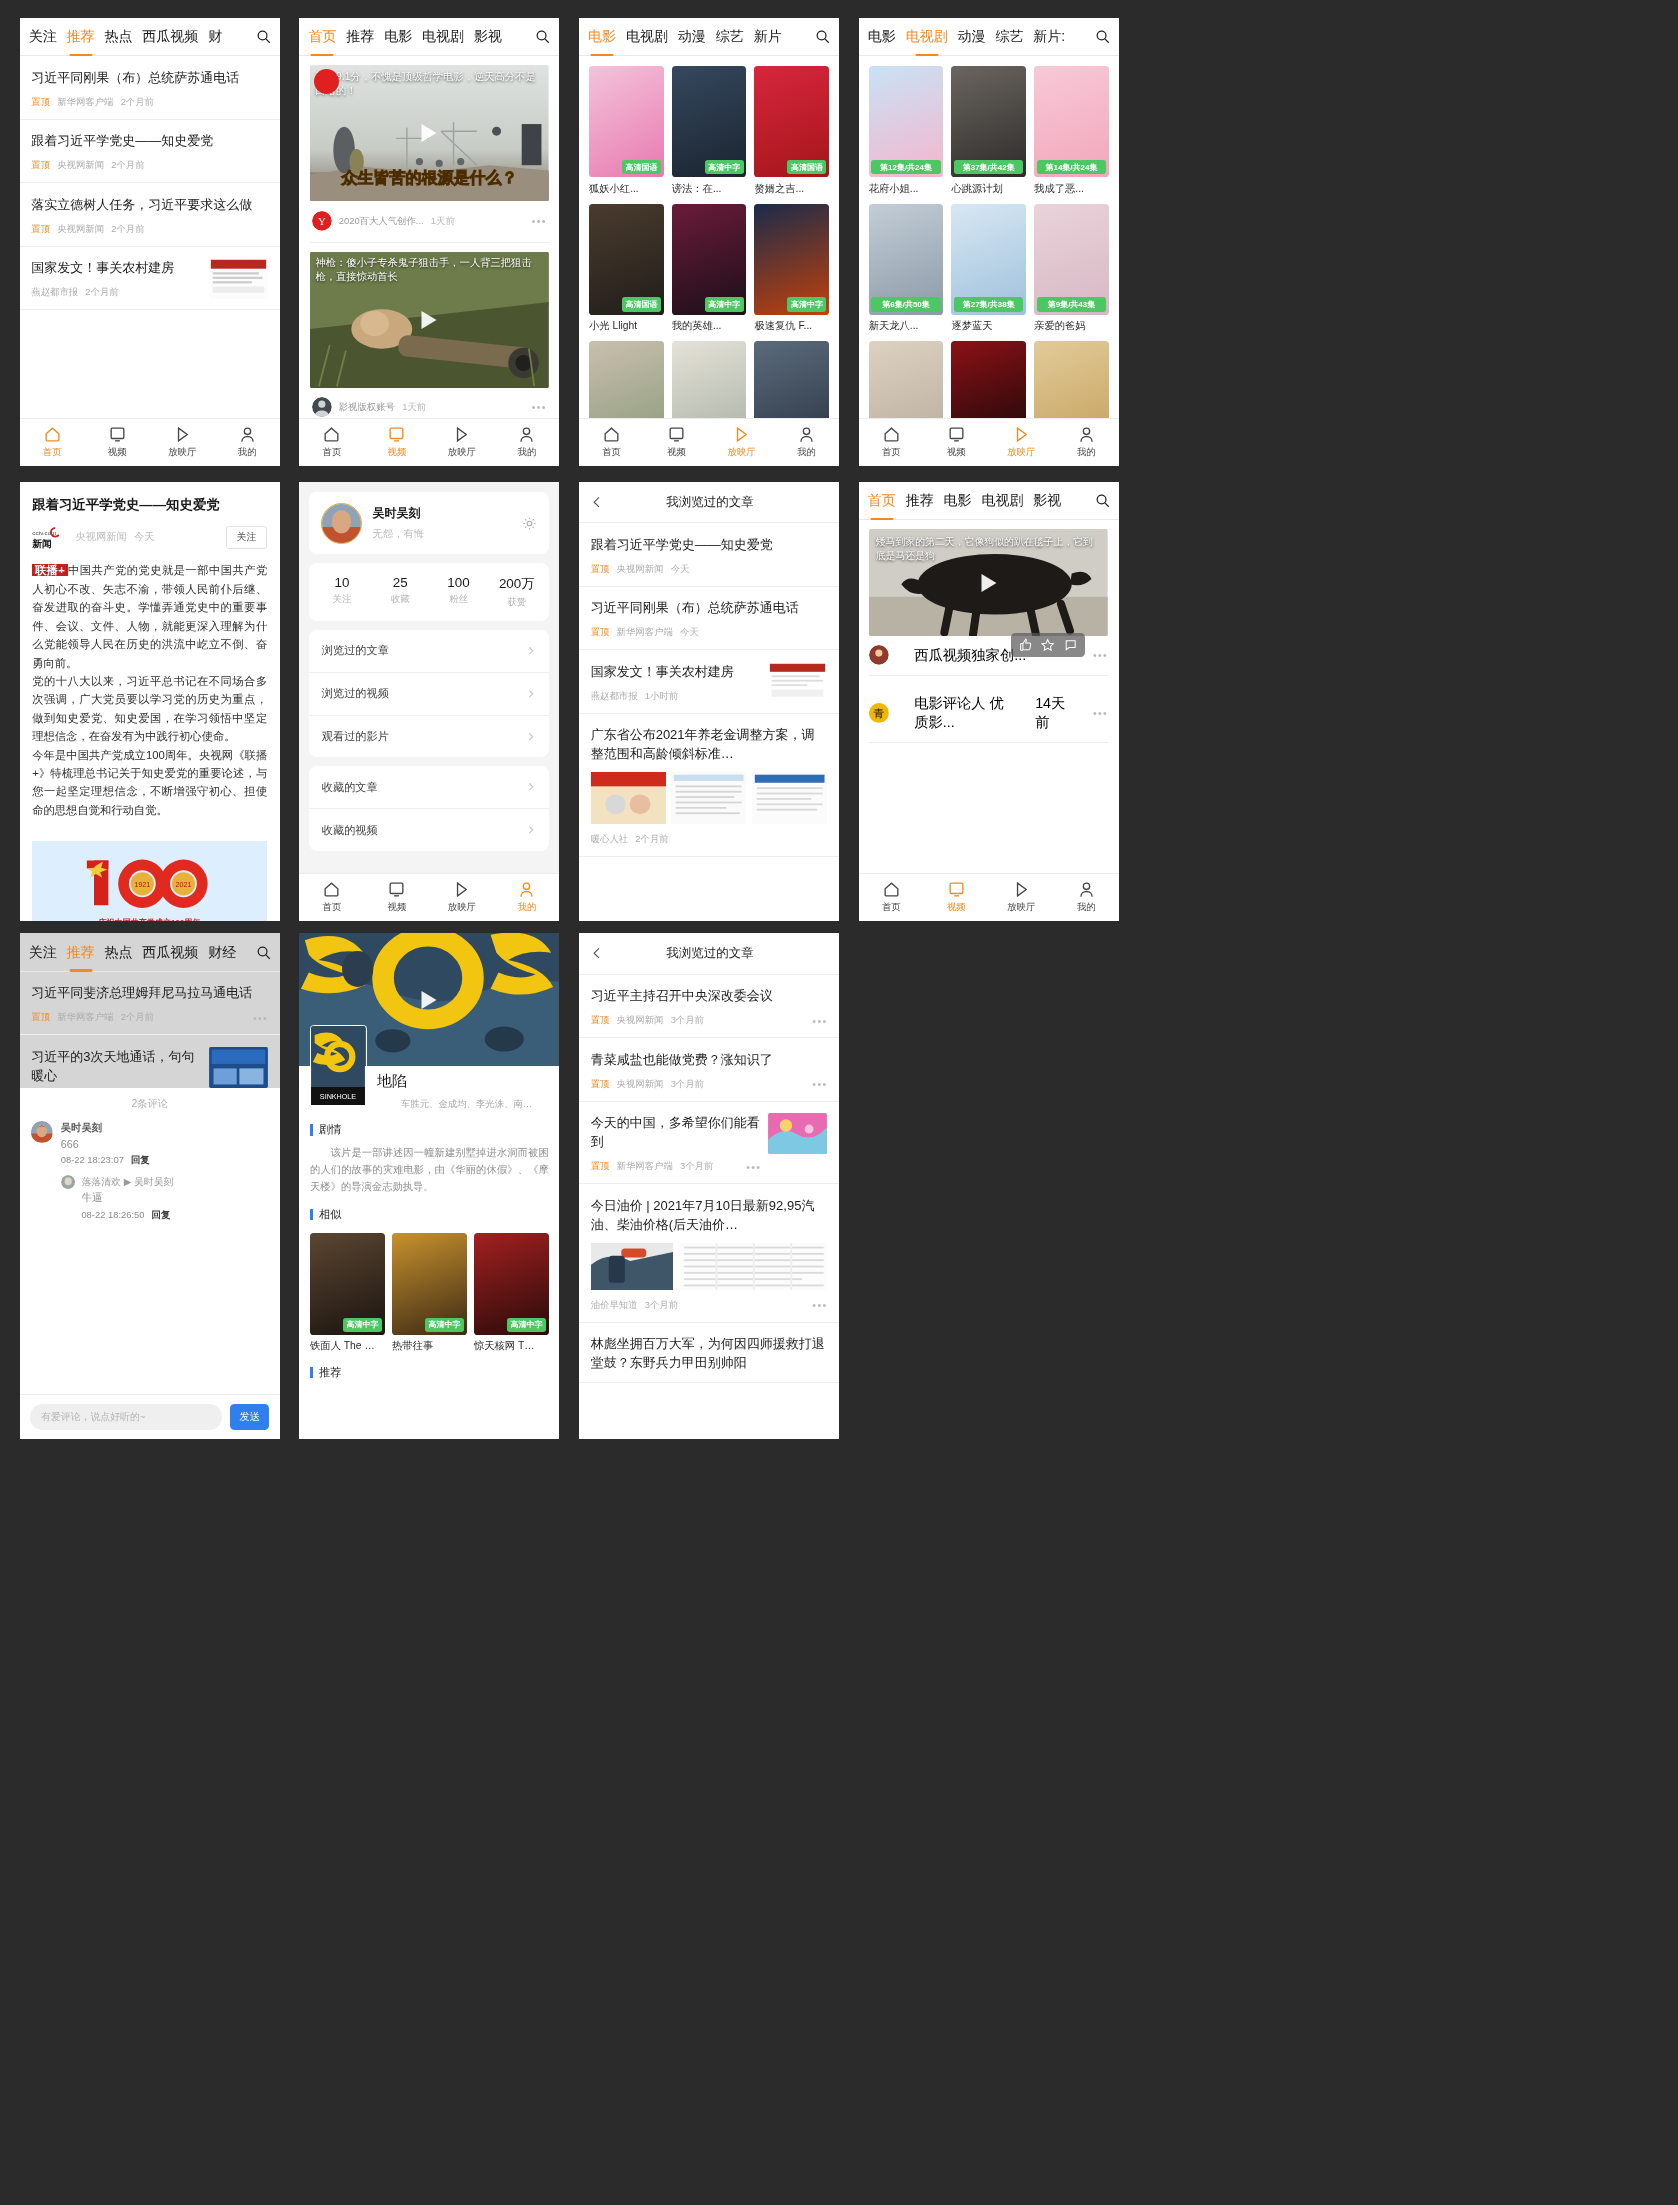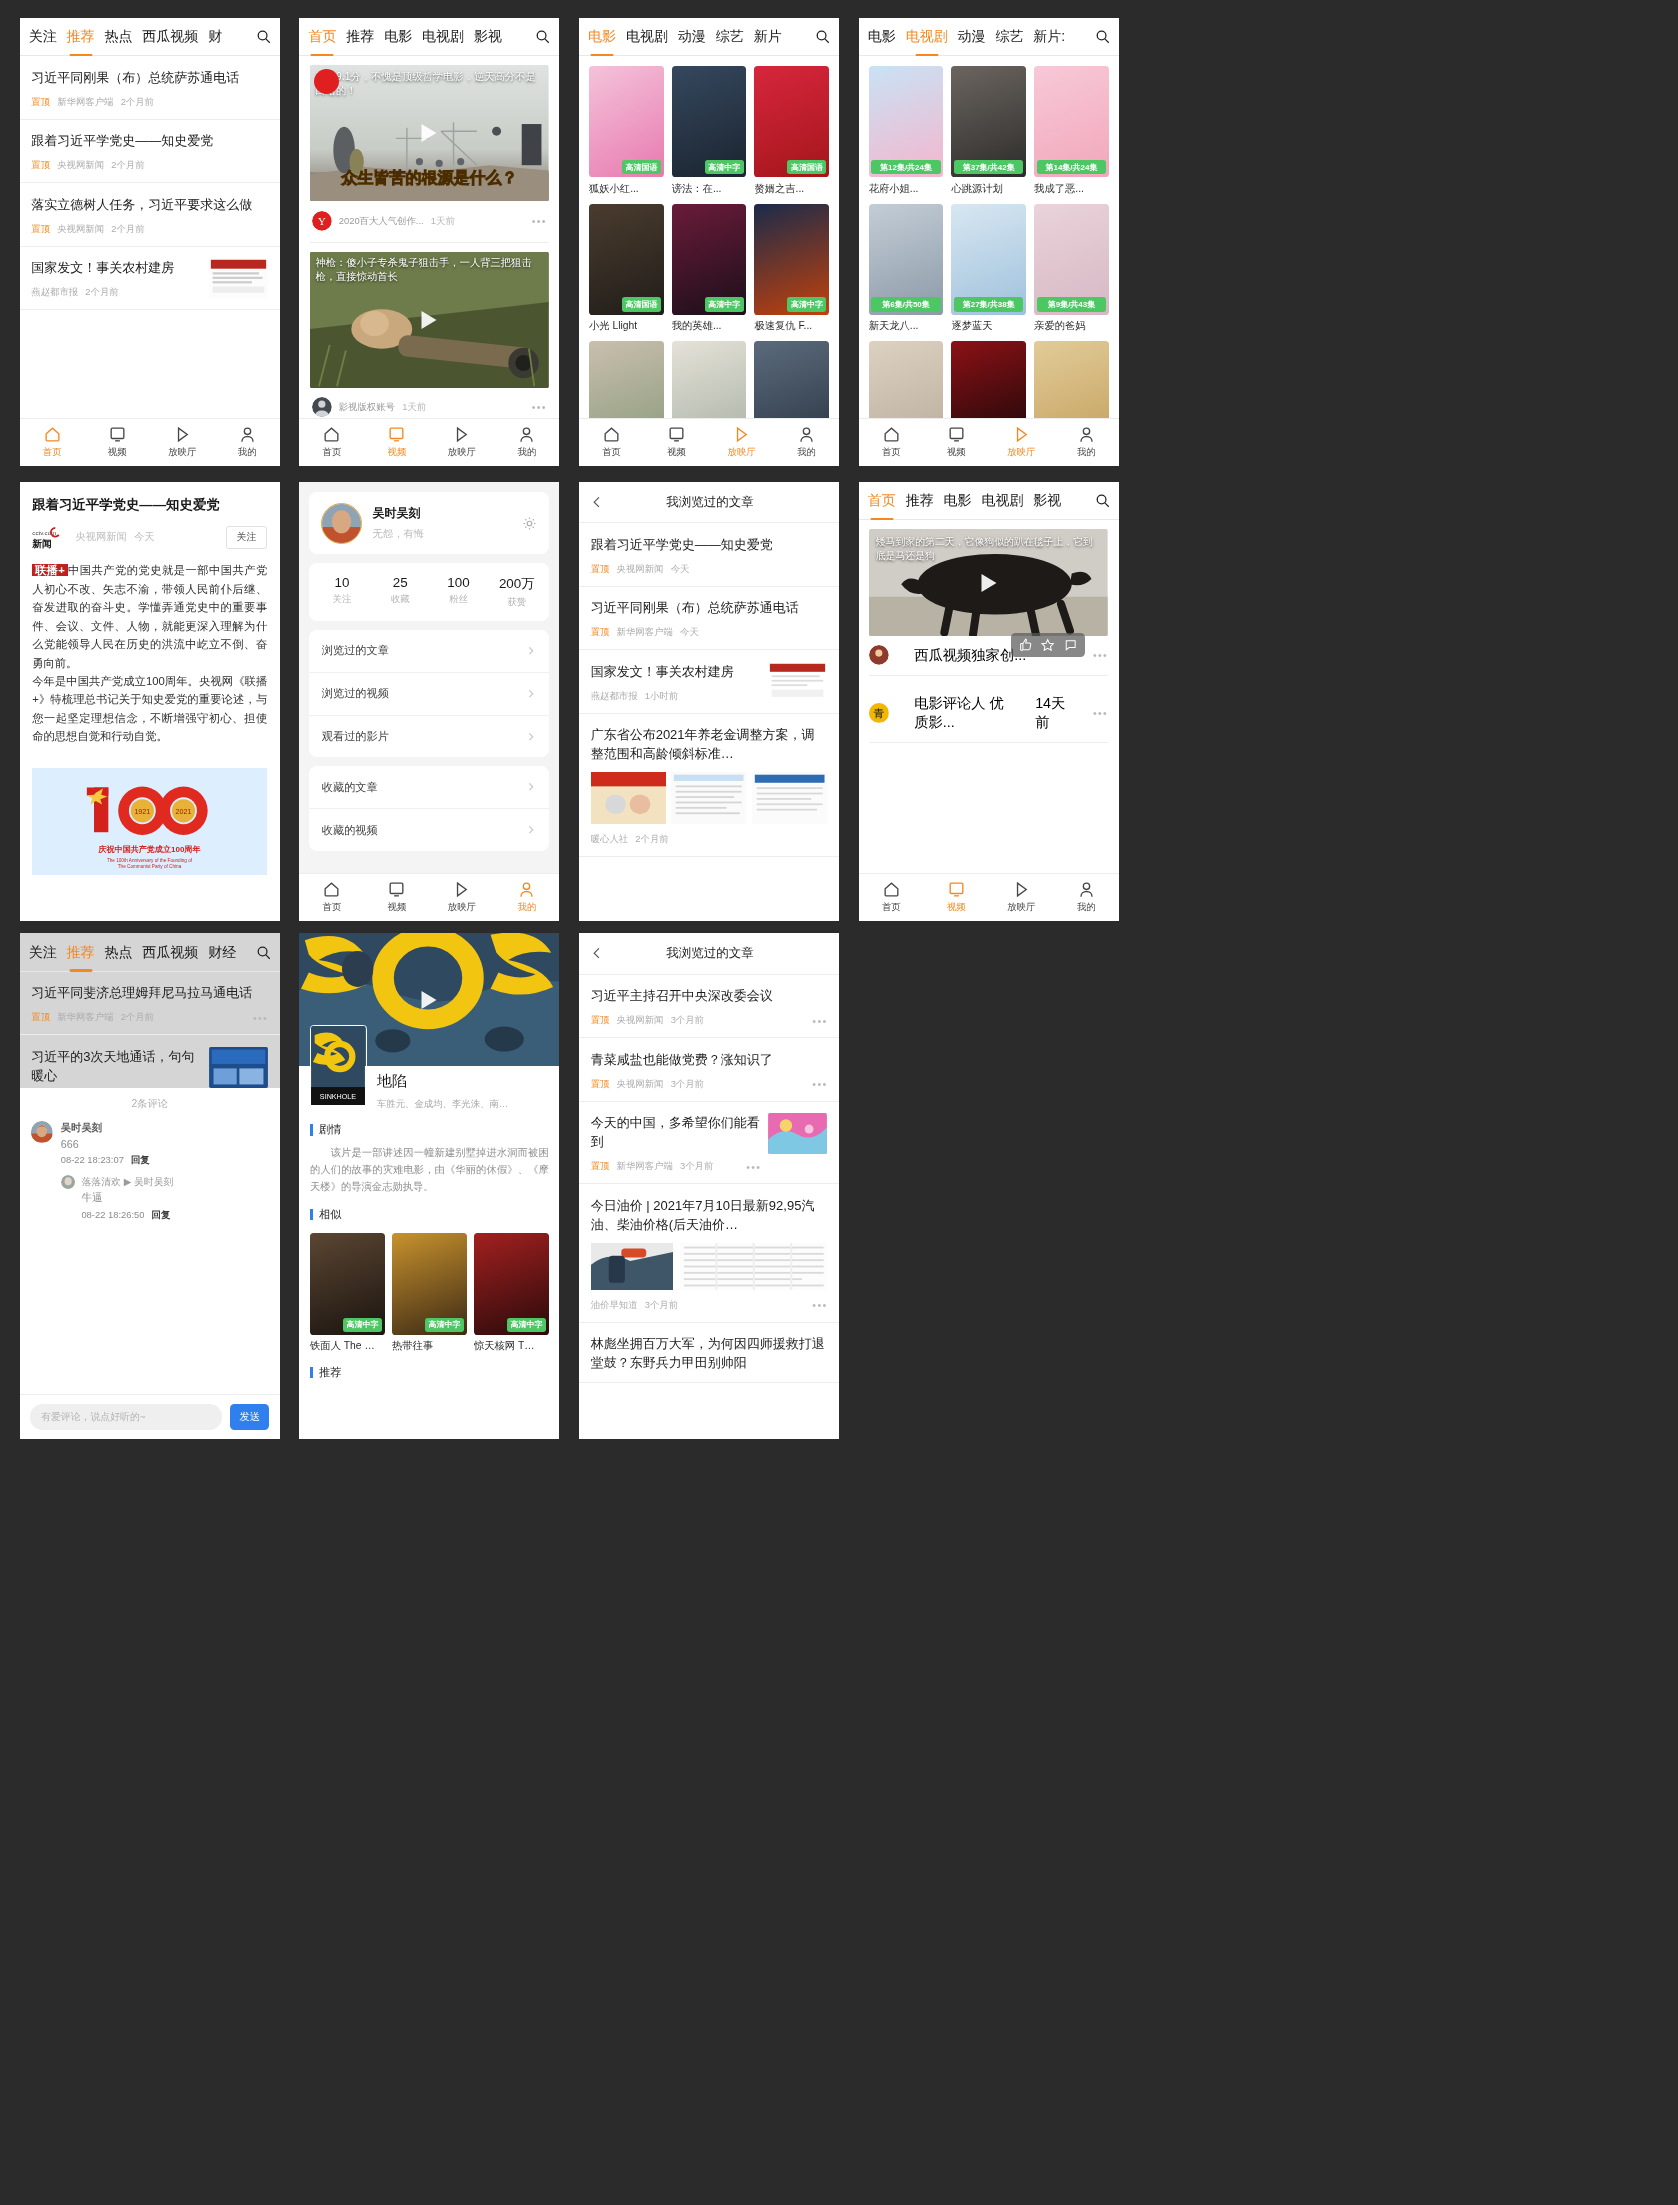--- a/index.html
+++ b/index.html
@@ -185,21 +185,21 @@
 
   
   .mdetail { flex:1 1 auto; overflow:hidden; }
   .mhero { width:100%;height:133px;position:relative;overflow:hidden;}
   .minfo { display:flex;gap:9.9px;padding:0 10.7px; margin-top:-41px; position:relative; z-index:4;}
   .mposter { width:57px;height:82px;border-radius:3.6px;overflow:hidden;flex:0 0 auto;
              border:1.8px solid #fff;}
   .mtitlewrap { padding-top:47px; min-width:0; }
   .mtitle { font-size:15px;color:#1a1a1a;}
   .mcast { font-size:9.4px;color:#a8a8a8;margin-top:6.3px;
-           overflow:hidden;text-overflow:ellipsis;white-space:nowrap;}
+           overflow:hidden;text-overflow:ellipsis;white-space:nowrap;margin-left:24px;}
   .sechdr { display:flex;align-items:center;gap:6.3px;padding:11.6px 10.7px 7.2px 10.7px;}
   .sechdr::before { content:""; width:2.7px;height:11.6px;background:#2f80ed;display:block;}
   .sechdr span { font-size:11.2px;color:#1a1a1a;}
   .mdesc { font-size:10.3px;line-height:17px;color:#8f8f8f;padding:0 10.7px;
            text-indent:2em; text-align:justify;}
   .simgrid { display:grid;grid-template-columns:repeat(3,1fr);gap:7.2px;padding:3.6px 10.7px 0 10.7px;}
   .simgrid .poster { height:102px; }
 
   
   .vfeed { flex:1 1 auto; overflow:hidden; padding:0; }
@@ -626,20 +626,21 @@
               <text x="0" y="10" font-size="7" fill="#444" font-family="Liberation Sans">cctv.com</text>
               <path d="M26 2a5 5 0 1 0 4 8" stroke="#c0211f" stroke-width="2" fill="none"></path>
               <text x="0" y="24" font-size="11" font-weight="bold" fill="#111" font-family="Liberation Sans">新闻</text>
             </svg>
       </span>
       <span class="s">央视网新闻</span>
       <span class="s">今天</span>
       <span class="followbtn">关注</span>
     </div>
     <p><span class="tagred">联播+</span><span>中国共产党的党史就是一部中国共产党人初心不改、矢志不渝，带领人民前仆后继、奋发进取的奋斗史。学懂弄通党史中的重要事件、会议、文件、人物，就能更深入理解为什么党能领导人民在历史的洪流中屹立不倒、奋勇向前。</span></p>
+    <p>党的十八大以来，习近平总书记在不同场合多次强调，广大党员要以学习党的历史为重点，做到知史爱党、知史爱国，在学习领悟中坚定理想信念，在奋发有为中践行初心使命。</p>
     <p>今年是中国共产党成立100周年。央视网《联播+》特梳理总书记关于知史爱党的重要论述，与您一起坚定理想信念，不断增强守初心、担使命的思想自觉和行动自觉。</p>
     <div class="art-img">
       <svg width="179" height="97" viewBox="0 0 200 108">
         <rect width="200" height="108" fill="#ddeeff"></rect>
         <path d="M38 16 h16 v50 h-16z" fill="#d3211c"></path>
         <path d="M30 16 h24 v9 h-24z" fill="#d3211c"></path>
         <circle cx="92" cy="42" r="27" fill="#e02a20"></circle>
             <circle cx="92" cy="42" r="15" fill="#ddeeff"></circle>
         <circle cx="138" cy="42" r="27" fill="#e02a20"></circle>
             <circle cx="138" cy="42" r="15" fill="#ddeeff"></circle>

